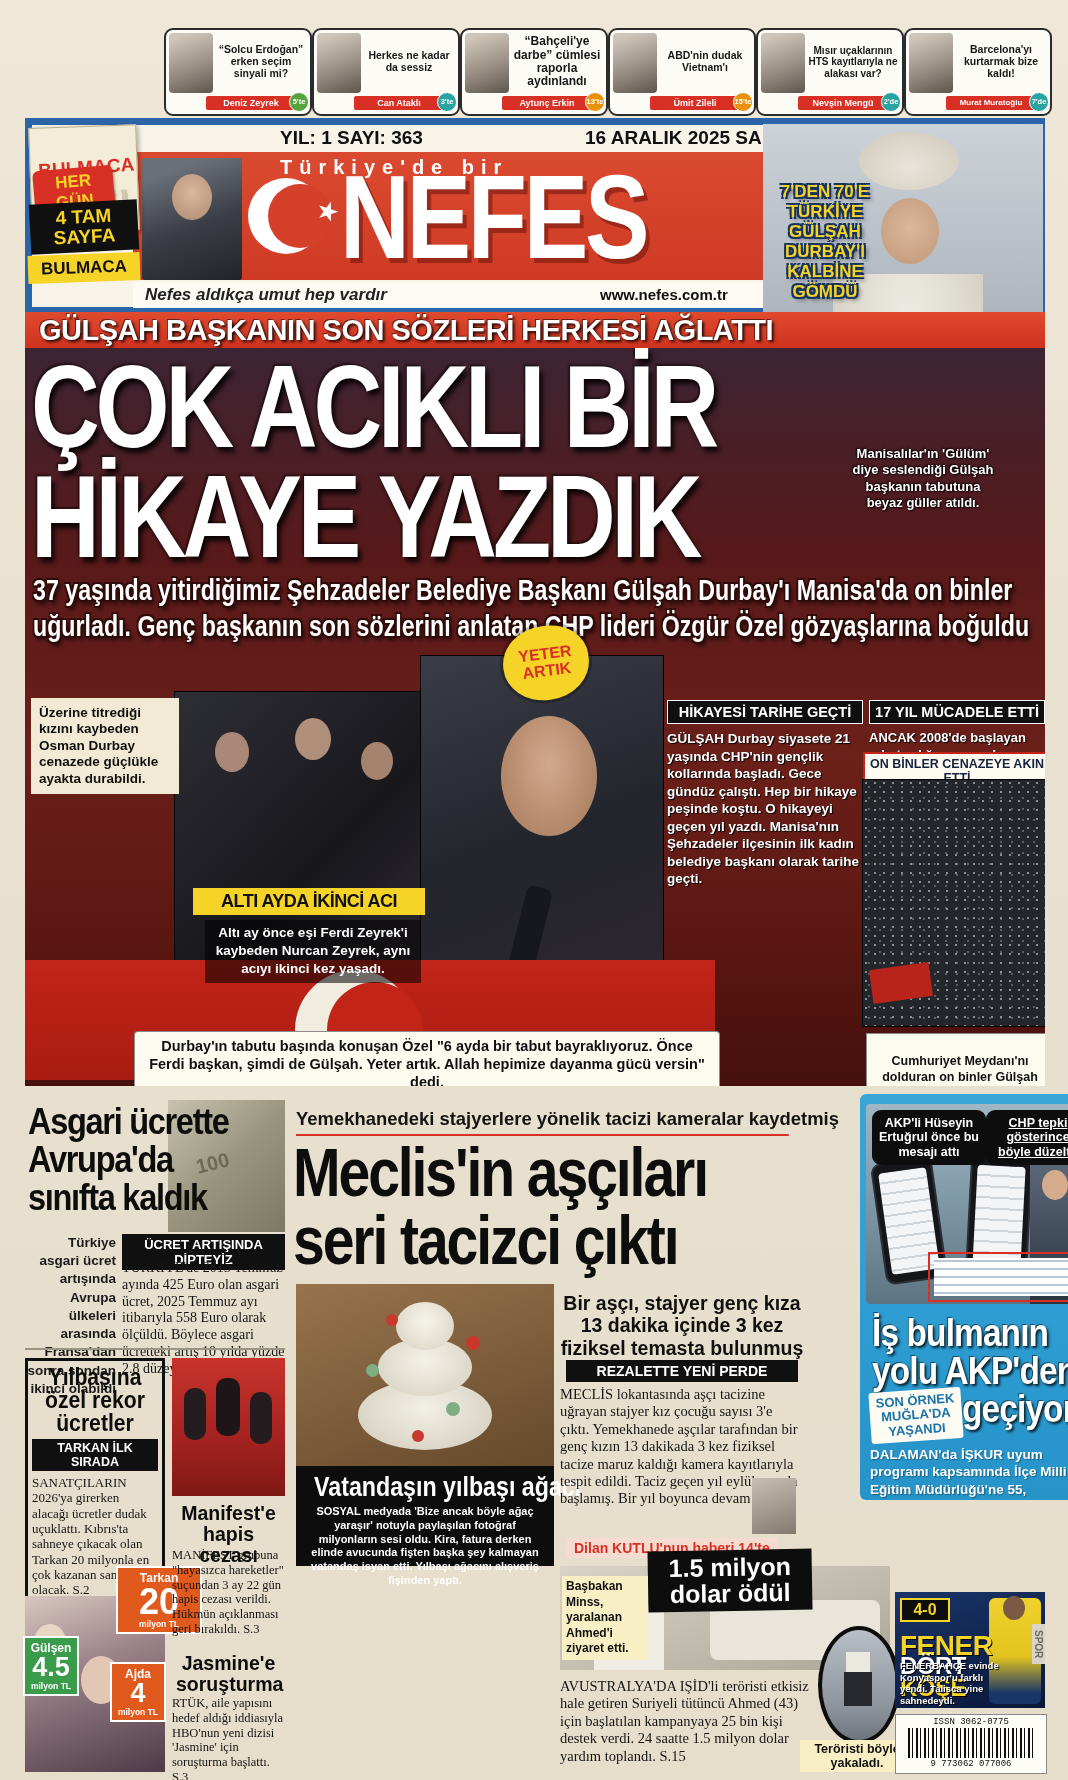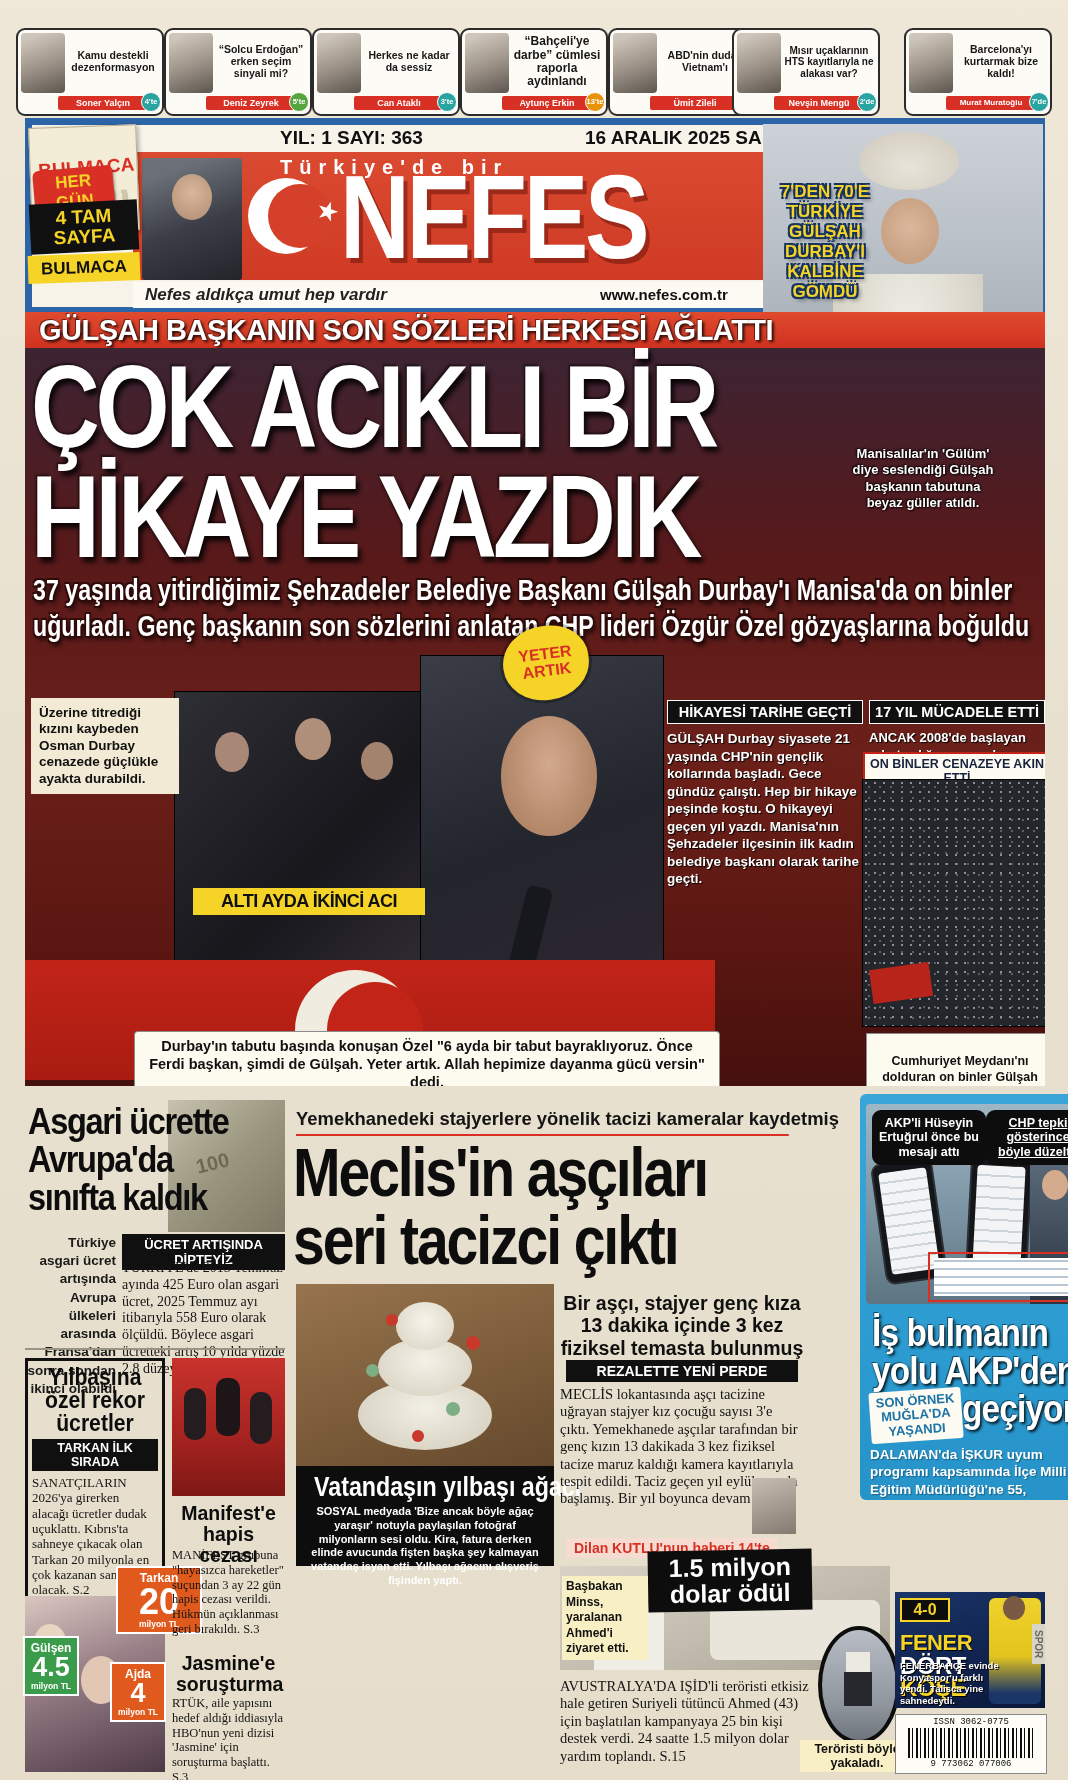--- a/index.html
+++ b/index.html
@@ -21,26 +21,20 @@
   .phone{position:absolute;width:58px;height:118px;background:#14161a;border-radius:10px;border:2px solid #2c2f35;}
   .phone:after{content:"";position:absolute;left:5px;top:8px;right:5px;bottom:8px;background:repeating-linear-gradient(180deg,#f2f4f6 0 9px,#cdd4da 9px 11px);border-radius:4px;}
   .bubble{background:#0d0d0d;color:#fff;font-weight:bold;font-size:12.5px;line-height:1.15;text-align:center;border-radius:9px;padding:6px 4px;}
   .dot{border-radius:50%;position:absolute;}
 </style>
 </head>
 <body>
 
 <div id="page">
 
-  <div class="card" style="left:16px">
-    <div class="face"></div>
-    <div class="hl">Kamu destekli dezenformasyon</div>
-    <div class="nm">Soner Yalçın</div>
-    <div class="pg" style="background:#2aa4a0">4'te</div>
-  </div>
   <div class="card" style="left:164px">
     <div class="face"></div>
     <div class="hl">“Solcu Erdoğan” erken seçim sinyali mi?</div>
     <div class="nm">Deniz Zeyrek</div>
     <div class="pg" style="background:#57a33e">5'te</div>
   </div>
   <div class="card" style="left:312px">
     <div class="face"></div>
     <div class="hl">Herkes ne kadar da sessiz</div>
     <div class="nm">Can Ataklı</div>
@@ -51,21 +45,21 @@
     <div class="hl" style="font-size:12px">“Bahçeli'ye darbe” cümlesi raporla aydınlandı</div>
     <div class="nm">Aytunç Erkin</div>
     <div class="pg" style="background:#e8920c">13'te</div>
   </div>
   <div class="card" style="left:608px">
     <div class="face"></div>
     <div class="hl">ABD'nin dudak Vietnam'ı</div>
     <div class="nm">Ümit Zileli</div>
     <div class="pg" style="background:#e8920c">15'te</div>
   </div>
-  <div class="card" style="left:732px">
+  <div class="card" style="left:756px">
     <div class="face"></div>
     <div class="hl" style="font-size:10px">Mısır uçaklarının HTS kayıtlarıyla ne alakası var?</div>
     <div class="nm">Nevşin Mengü</div>
     <div class="pg" style="background:#2aa4a0">2'de</div>
   </div>
   <div class="card" style="left:904px">
     <div class="face"></div>
     <div class="hl">Barcelona'yı kurtarmak bize kaldı!</div>
     <div class="nm" style="font-size:8px">Murat Muratoğlu</div>
     <div class="pg" style="background:#2aa4a0">7'de</div>
@@ -146,20 +140,21 @@
       <div class="bar" style="font-size:14.5px;padding:3px 0;border:1px solid #fff;">HİKAYESİ TARİHE GEÇTİ</div>
       <div class="b w" style="font-size:13.5px;line-height:1.3;margin-top:6px;text-shadow:1px 1px 1px #000;">GÜLŞAH Durbay siyasete 21 yaşında CHP'nin gençlik kollarında başladı. Gece gündüz çalıştı. Hep bir hikaye peşinde koştu. O hikayeyi geçen yıl yazdı. Manisa'nın Şehzadeler ilçesinin ilk kadın belediye başkanı olarak tarihe geçti.</div>
     </div>
 
     <div class="abs" style="left:844px;top:352px;width:176px;">
       <div class="bar" style="font-size:14.5px;padding:3px 0;border:1px solid #fff;">17 YIL MÜCADELE ETTİ</div>
       <div class="b w" style="font-size:13px;line-height:1.28;margin-top:6px;text-shadow:1px 1px 1px #000;">ANCAK 2008'de başlayan rahatsızlığı geçen yıl amansız bir hastalığa dönüştü. Önceki gün hayata gözlerini yumdu. Cenazesinde Özel, genç başkanın "Çok acıklı bir hikaye yazdık" sözlerini paylaştı. Hem kendisi ağladı hem de milyonları ağlattı. S.5-16</div>
     </div>
 
     <div class="abs b" style="left:168px;top:540px;width:232px;background:#f5d327;color:#101010;font-size:18px;text-align:center;padding:3px 0;letter-spacing:-.5px;">ALTI AYDA İKİNCİ ACI</div>
+    <div class="abs b w" style="left:180px;top:572px;width:208px;font-size:13.5px;line-height:1.35;text-align:center;background:rgba(0,0,0,.55);padding:4px;">Altı ay önce eşi Ferdi Zeyrek'i kaybeden Nurcan Zeyrek, aynı acıyı ikinci kez yaşadı.</div>
 
     <div class="abs" style="left:838px;top:404px;width:182px;background:#fdfbf2;border:2px solid #c22418;color:#16233f;font-weight:bold;font-size:12.5px;text-align:center;padding:3px 1px;">ON BİNLER CENAZEYE AKIN ETTİ</div>
     <div class="abs" style="left:838px;top:432px;width:182px;height:246px;background:#23262b;background-image:radial-gradient(circle 1.3px at 3px 3px,#8e8e96 85%,transparent),radial-gradient(circle 1.2px at 6px 7px,#5e5e68 85%,transparent);background-size:9px 9px,11px 11px;box-shadow:0 0 0 1px #000;">
       <div class="abs" style="left:8px;bottom:26px;width:60px;height:34px;background:#b8241a;transform:rotate(-8deg);"></div>
     </div>
 
     <div class="abs b" style="left:110px;top:684px;width:564px;background:#fdfaf0;color:#101010;font-size:14.5px;line-height:1.25;text-align:center;padding:5px 10px;border-radius:3px;box-shadow:0 0 0 1px #8b8b8b;">Durbay'ın tabutu başında konuşan Özel "6 ayda bir tabut bayraklıyoruz. Önce Ferdi başkan, şimdi de Gülşah. Yeter artık. Allah hepimize dayanma gücü versin" dedi.</div>
     <div class="abs b" style="left:842px;top:686px;width:174px;background:#fdfaf0;color:#101010;font-size:12.5px;line-height:1.25;text-align:center;padding:20px 6px;box-shadow:0 0 0 1px #8b8b8b;">Cumhuriyet Meydanı'nı dolduran on binler Gülşah başkana veda etti.</div>
   </div>
 
@@ -268,21 +263,21 @@
     <span class="abs b w shout" style="left:102px;top:294px;font-size:38px;letter-spacing:-1px;transform:scaleX(.88);transform-origin:0 0;white-space:nowrap;">geçiyor</span>
     <div class="abs b" style="left:10px;top:296px;width:88px;background:#fdfbf2;color:#1d74a8;font-size:13px;line-height:1.1;text-align:center;padding:4px 2px;transform:rotate(-4deg);border-radius:3px;">SON ÖRNEK MUĞLA'DA YAŞANDI</div>
     <div class="abs b w" style="left:10px;top:352px;width:214px;font-size:13.5px;line-height:1.28;text-shadow:1px 1px 1px rgba(0,0,0,.35);">DALAMAN'da İŞKUR uyum programı kapsamında İlçe Milli Eğitim Müdürlüğü'ne 55, kaymakamlığa ise 5 işçi alınacaktı. AKP İlçe Başkanı başvurular için partiyi adres gösterdi. CHP isyan etti. Bunun üzerine AKP'li başkan paylaşımını düzeltti. S.13</div>
   </div>
 
   <div class="abs" style="left:895px;top:1592px;width:150px;height:116px;background:linear-gradient(160deg,#1a3568 0%,#10224d 60%,#0a1838 100%);overflow:hidden;">
     <div class="abs" style="right:4px;top:6px;width:52px;height:106px;background:linear-gradient(180deg,#f0d22c 0%,#e3c41e 55%,#1a3568 90%);border-radius:6px;">
       <div class="dot" style="left:14px;top:-2px;width:22px;height:24px;background:#7a5a42;"></div>
     </div>
     <div class="abs b" style="left:5px;top:6px;width:46px;background:#0d0d0d;color:#f5d327;font-size:16px;text-align:center;border:2px solid #f5d327;padding:1px 0;">4-0</div>
-    <div class="abs b" style="left:5px;top:38px;font-size:22px;color:#f5d327;letter-spacing:-.5px;text-shadow:1px 1px 0 #000;">FENER</div>
+    <div class="abs b" style="left:5px;top:38px;font-size:28px;color:#f5d327;letter-spacing:-.5px;text-shadow:1px 1px 0 #000;">FENER</div>
     <div class="abs b w" style="left:5px;top:60px;font-size:24px;letter-spacing:-.5px;text-shadow:1px 1px 0 #000;">DÖRT</div>
     <div class="abs b" style="left:5px;top:82px;font-size:24px;color:#f5d327;letter-spacing:-.5px;text-shadow:1px 1px 0 #000;">KÖŞE</div>
     <div class="abs b w" style="left:5px;bottom:2px;width:108px;font-size:9.5px;line-height:1.2;text-shadow:1px 1px 0 #000;">FENERBAHÇE evinde Konyaspor'u farklı yendi. Talisca yine sahnedeydi.</div>
   </div>
   <div class="abs b" style="left:1032px;top:1624px;background:#d8d4c8;color:#6a675c;font-size:10px;padding:6px 1px;writing-mode:vertical-rl;">SPOR</div>
 
   <div class="abs" style="left:895px;top:1714px;width:150px;height:58px;background:#fdfcf6;border:1px solid #888;">
     <div class="abs" style="left:10px;top:2px;width:130px;font-family:'Liberation Mono',monospace;font-size:9px;color:#101010;text-align:center;">ISSN 3062-0775</div>
     <div class="abs" style="left:12px;top:13px;width:126px;height:30px;background:repeating-linear-gradient(90deg,#0d0d0d 0 2px,transparent 2px 4px,#0d0d0d 4px 5px,transparent 5px 8px);"></div>
     <div class="abs" style="left:10px;top:44px;width:130px;font-family:'Liberation Mono',monospace;font-size:9px;color:#101010;text-align:center;">9 773062 077006</div>

